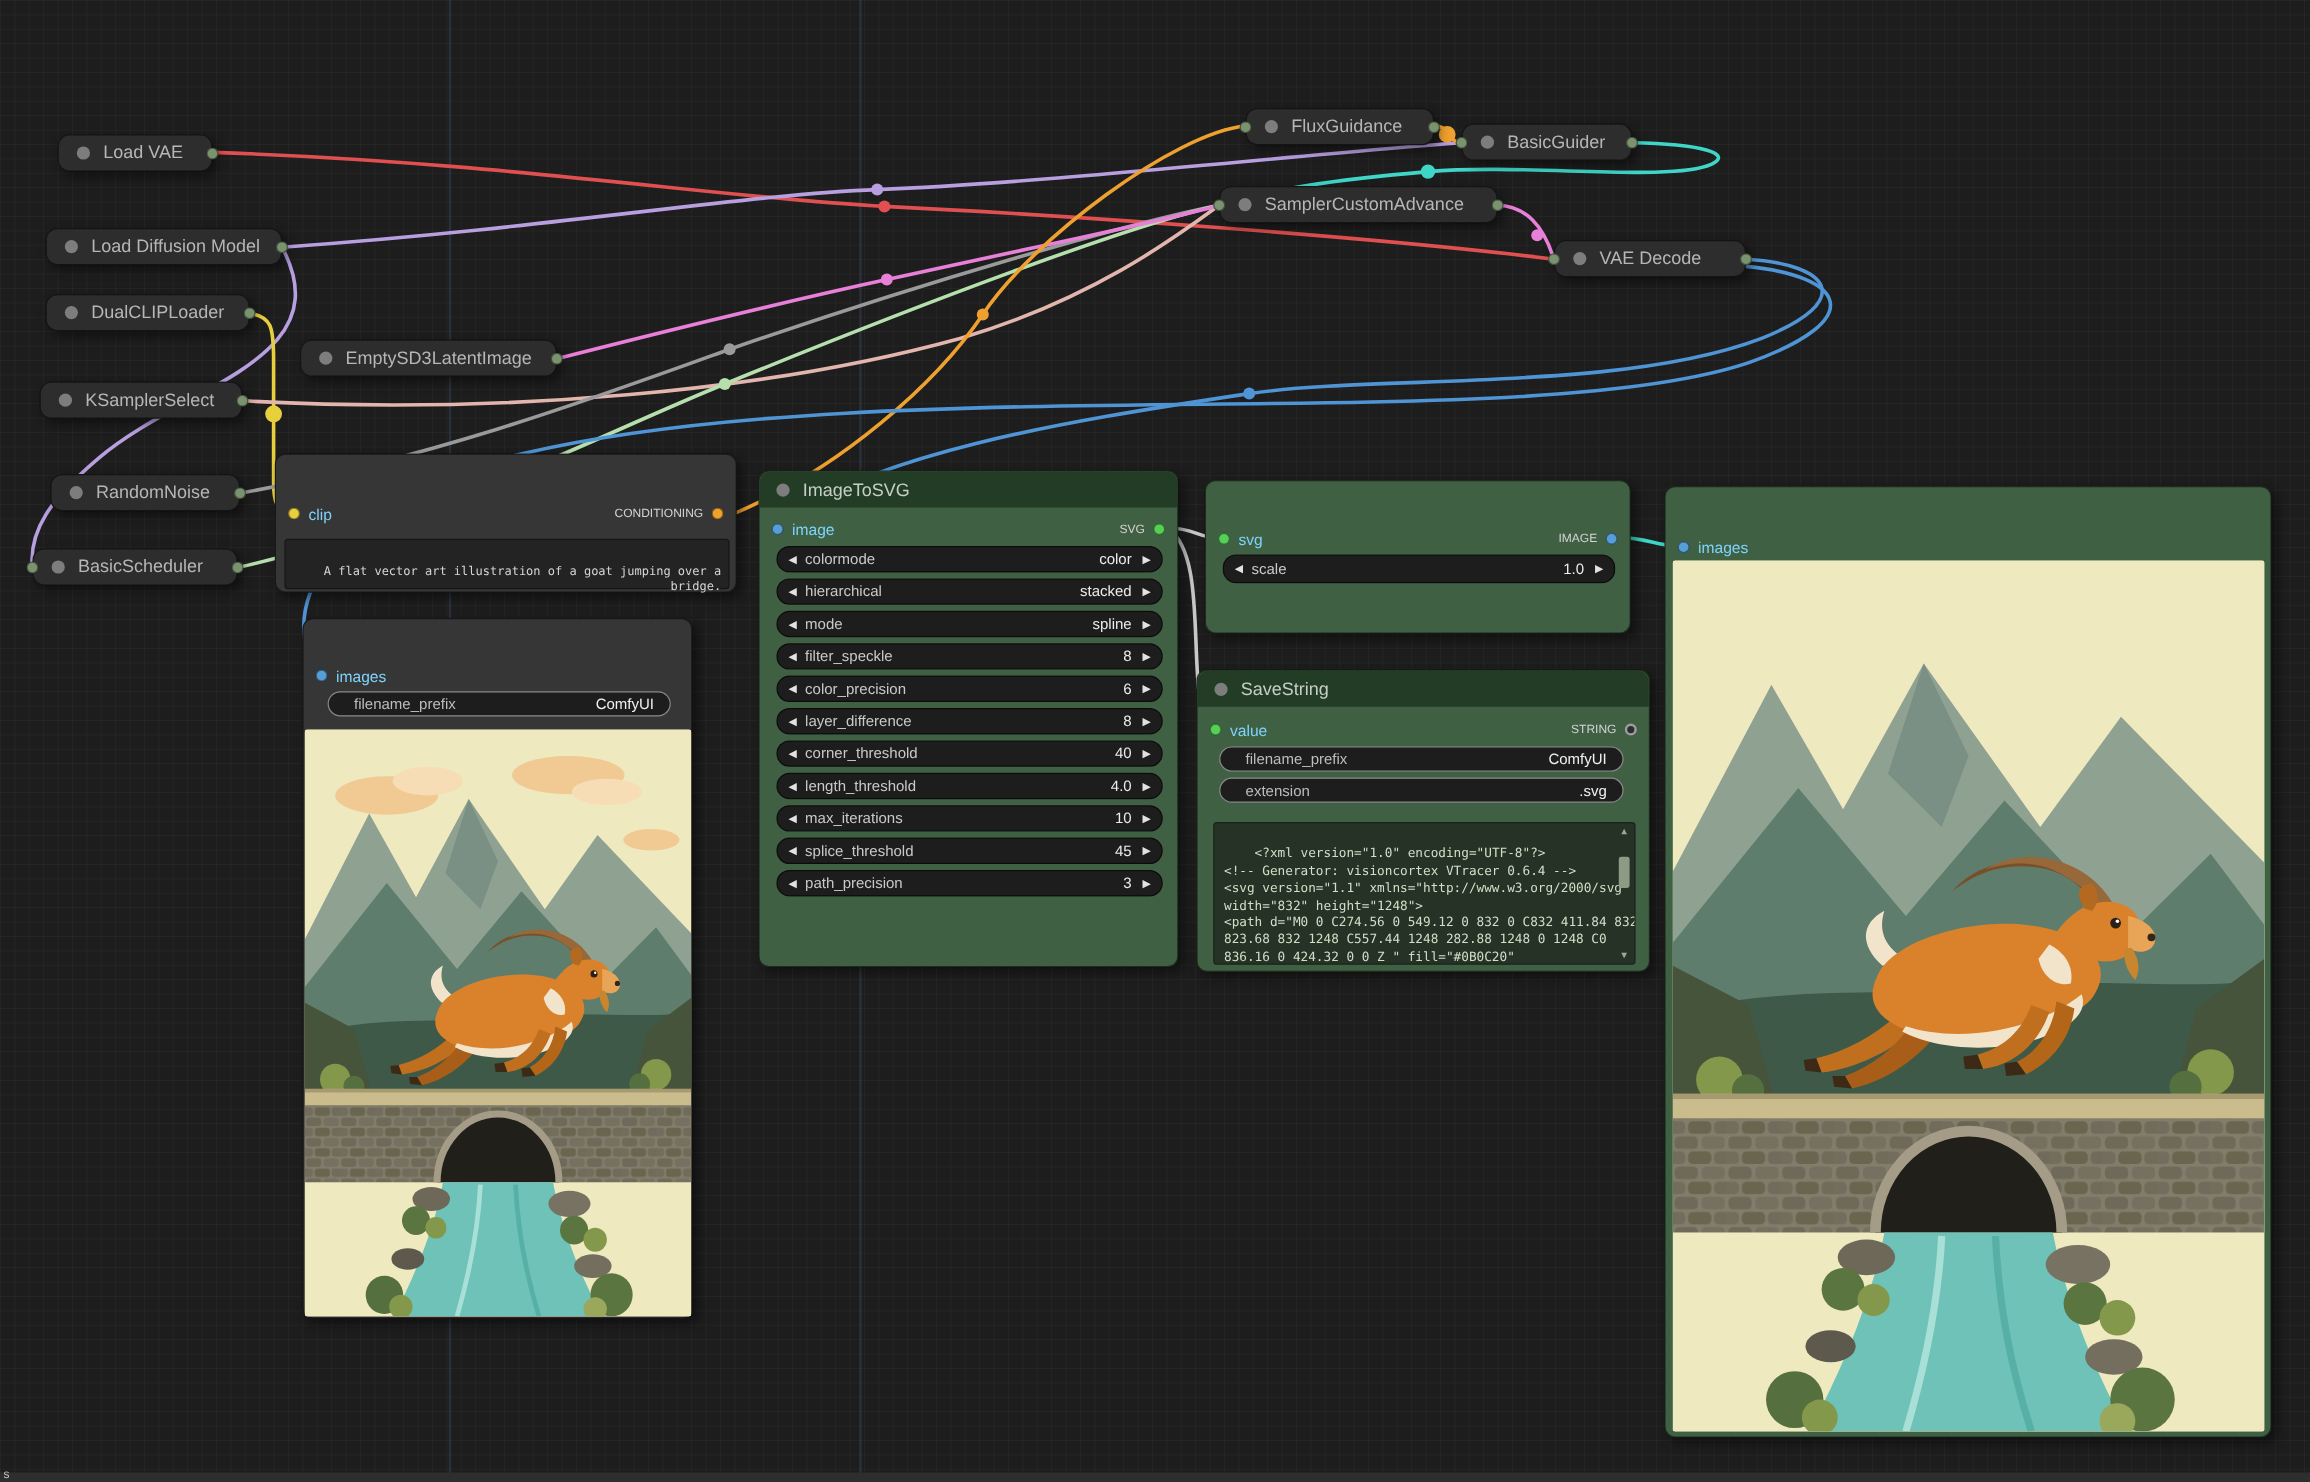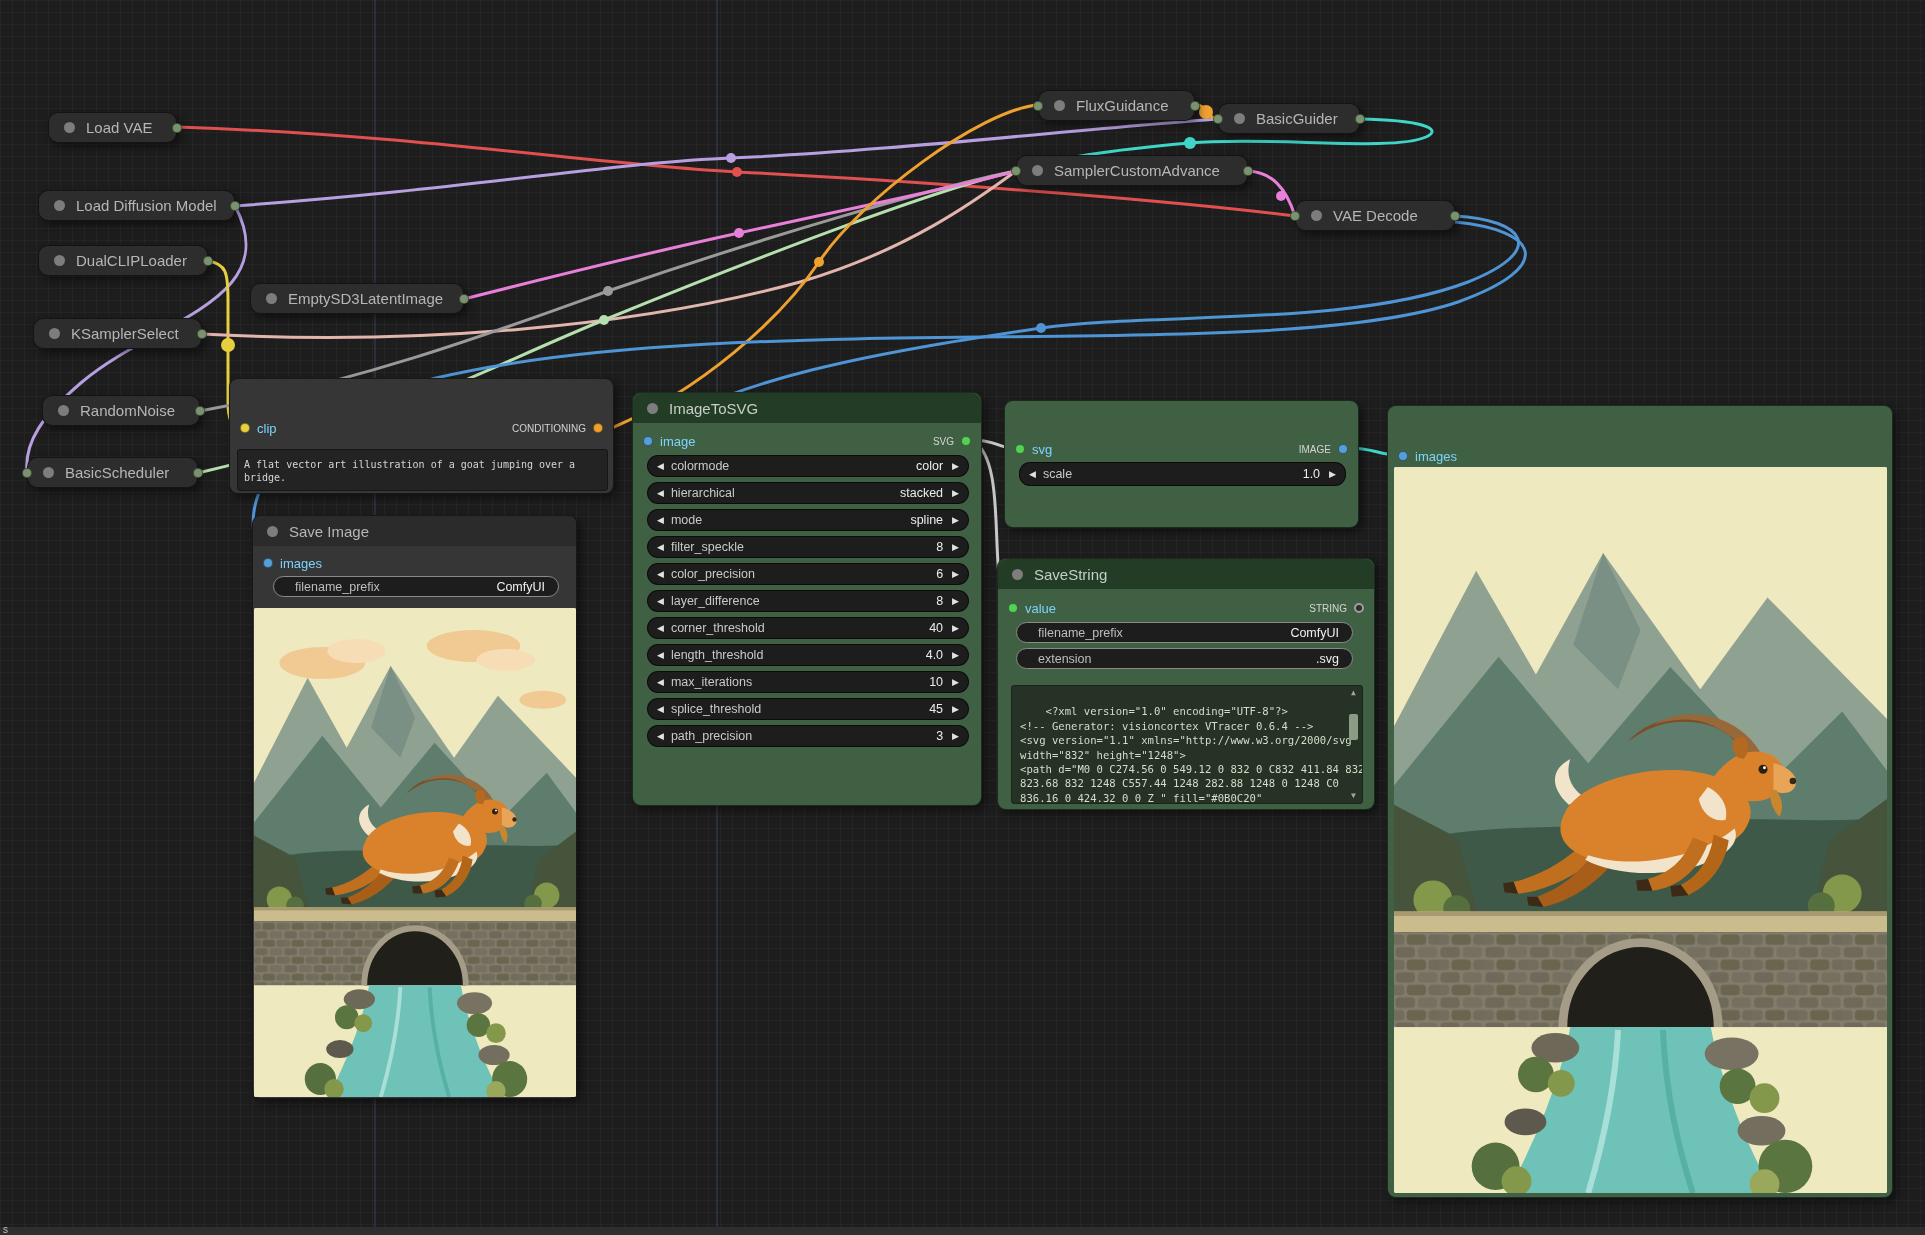--- a/index.html
+++ b/index.html
@@ -40,21 +40,21 @@
         display:flex;align-items:center;padding:0 9px;box-sizing:border-box;font-size:12.5px;border:1px solid rgba(0,0,0,.6);}
   .pill .arr{color:#e2e2e2;font-size:9px;line-height:1;}
   .pill .plabel{color:#c9c9c9;margin:0 0 0 7px;}
   .pill .pval{margin-left:auto;color:#ececec;margin-right:9px;}
   .pill.textpill{border:1px solid #8a8a8a;}
   .pill.textpill .plabel{margin-left:12px;color:#bdbdbd;}
   .pill.textpill .pval{margin-right:4px;color:#f0f0f0;}
   
   .ta{position:absolute;background:#232323;border:1px solid #161616;border-radius:3px;
       font-family:"DejaVu Sans Mono", monospace;color:#d5d5d5;box-sizing:border-box;}
-  .ta.prompt{font-size:10px;line-height:13px;padding:8px 6px;}
+  .ta.prompt{font-size:10px;line-height:13px;padding:20px 6px;text-align:right;}
   .ta.code{background:#263226;border:1px solid #1b241b;color:#d2dfc8;font-size:10.6px;line-height:14.4px;
       padding:4px 20px 4px 8px;white-space:pre;overflow:hidden;}
   .sb{position:absolute;right:2px;top:2px;bottom:2px;width:13px;display:flex;flex-direction:column;align-items:center;}
   .sb .sbarr{color:#9aa894;font-size:8px;line-height:10px;flex:none;}
   .sb .sbtrack{flex:1;width:9px;position:relative;}
   .sb .sbthumb{position:absolute;top:16px;left:0;width:9px;height:26px;background:#8c9c84;border-radius:2px;}
   
   .imgbox{position:absolute;border-radius:2px;overflow:hidden;background:#efe9c0;}
   .imgbox svg{display:block;width:100%;height:100%;}
   .scene--preview .cloud{display:none;}
@@ -166,24 +166,20 @@
     <span class="pdot" style="background-color: rgb(232, 207, 62);"></span>
     <span class="plab">clip</span>
     <span class="spacer"></span>
     <span class="olab">CONDITIONING</span>
     <span class="pdot" style="background-color: rgb(239, 161, 47);"></span>
   </div>
   <div class="ta prompt" style="left:7px;top:70px;width:371px;height:42px">A flat vector art illustration of a goat jumping over a bridge.</div>
 </div>
 
 <div class="node full" style="left:252px;top:515px;width:325px;height:584px">
-  <div class="titlebar">
-    <span class="cdot"></span>
-    <span class="ntitle">Save Image</span>
-  </div>
   <div class="iorow" style="top:35px">
     <span class="pdot" style="background-color: rgb(86, 159, 214);"></span>
     <span class="plab">images</span>
   </div>
   <div class="pill textpill" style="left:20px;top:60px;width:286px;height:21px">
     <span class="plabel">filename_prefix</span>
     <span class="pval">ComfyUI</span>
   </div>
   <div class="imgbox" style="left:1px;top:92px;width:322px;height:489px">
       <svg viewBox="0 0 330 490" preserveAspectRatio="none" xmlns="http://www.w3.org/2000/svg" class="scene--save" style="display: block;">

